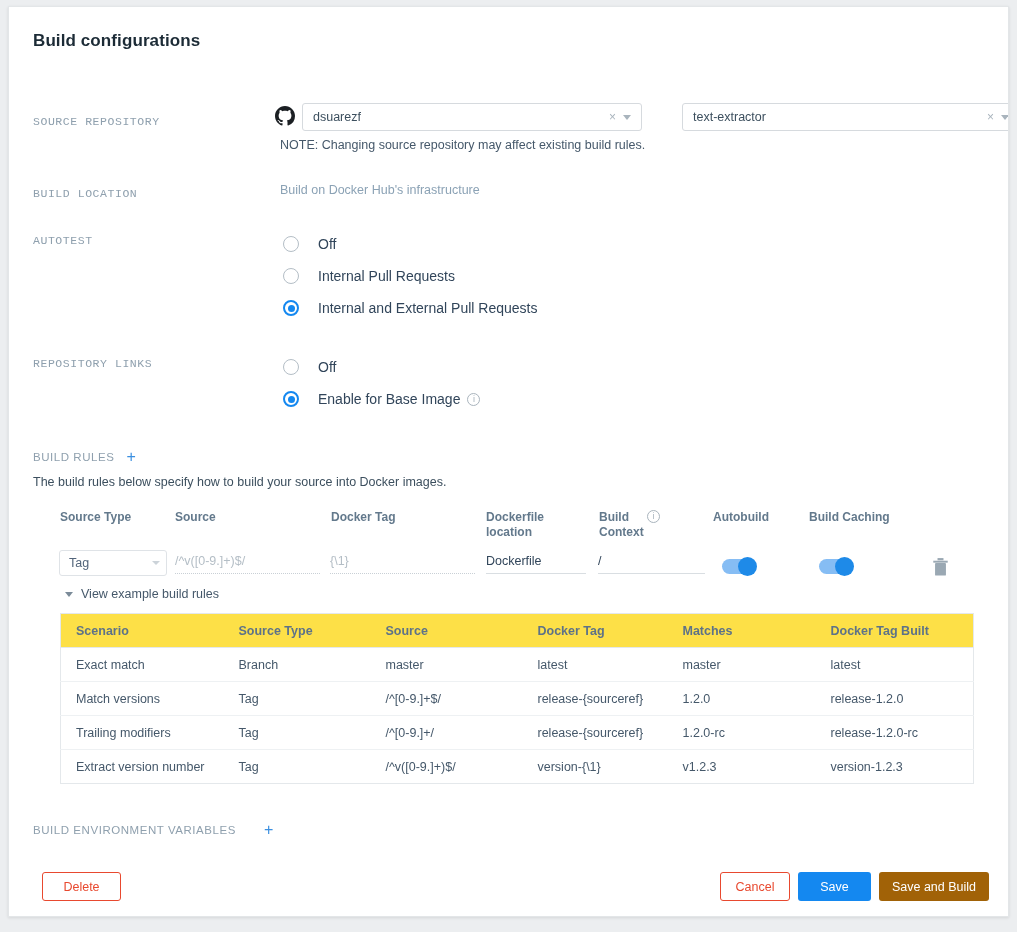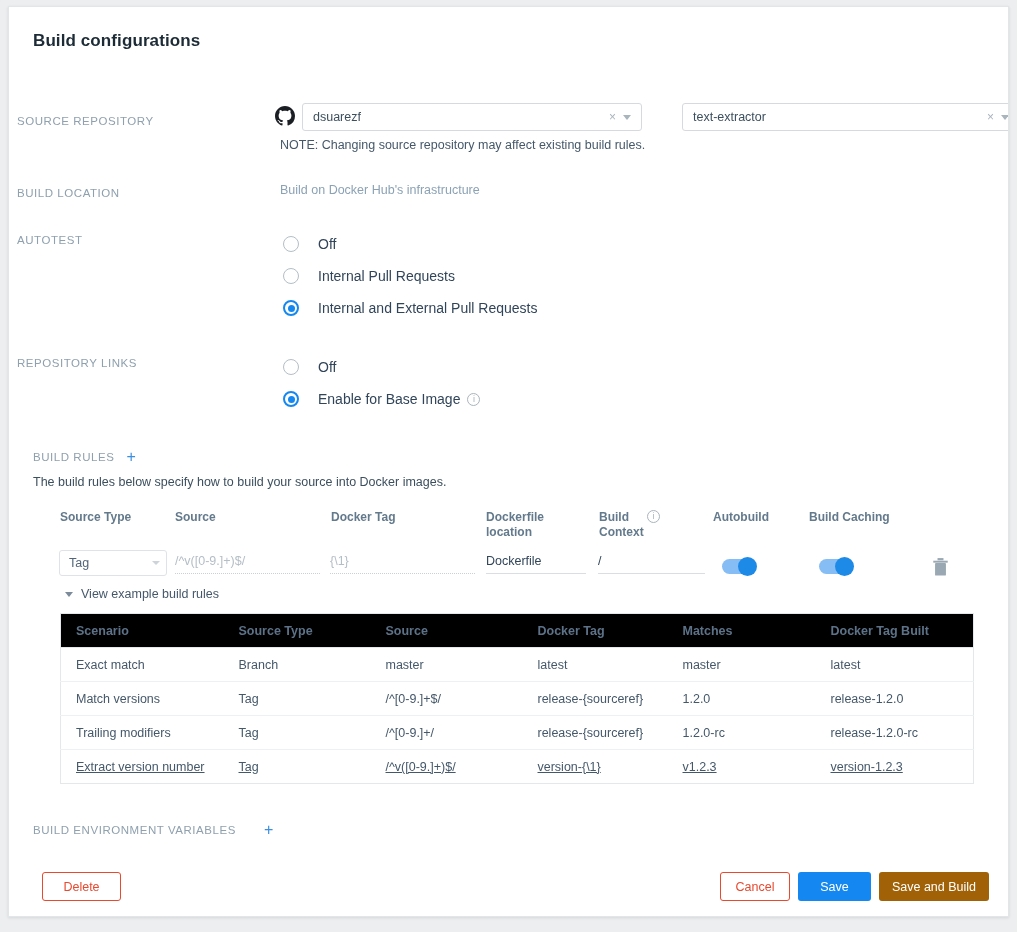--- a/index.html
+++ b/index.html
@@ -24,27 +24,28 @@
     left: 24px; top: 24px;
     font-size: 17px;
     font-weight: bold;
     color: #1c2b36;
     letter-spacing: 0.1px;
   }
 
   
   .sec-label {
     position: absolute;
-    left: 8px;
+    left: 24px;
     font-size: 11.5px;
     letter-spacing: 0.55px;
     color: #8fa0ae;
     text-transform: uppercase;
     font-weight: normal;
     white-space: nowrap;
+    font-family: Liberation Mono, monospace;
   }
 
   
   .gh-icon { position: absolute; left: 266px; top: 99px; width: 20px; height: 20px; }
   .select-box {
     position: absolute;
     height: 28px;
     border: 1px solid #d6dade;
     border-radius: 3px;
     background: #fff;
@@ -239,31 +240,31 @@
     background: #fff;
   }
   .ex-table th, .ex-table td {
     text-align: left;
     font-size: 12.5px;
     padding: 0 0 0 15px;
     height: 34px;
     font-weight: normal;
   }
   .ex-table thead th {
-    background: #000000;
+    background: #fde047;
     color: #5d7täte;
     color: #5d7288;
     font-weight: bold;
     border-bottom: 1px solid #e4e8eb;
   }
   .ex-table tbody td {
     color: #45586a;
     border-bottom: 1px solid #eef1f3;
   }
-  .ex-table tbody tr:last-child td { border-bottom: none; text-decoration: underline; }
+  .ex-table tbody tr:last-child td { border-bottom: none; }
   .ex-table col.c1 { width: 163px; }
   .ex-table col.c2 { width: 147px; }
   .ex-table col.c3 { width: 152px; }
   .ex-table col.c4 { width: 145px; }
   .ex-table col.c5 { width: 148px; }
 
   
   .env-head { position: absolute; left: 24px; top: 817px; display: flex; align-items: center; gap: 16px; }
   .env-head .lbl {
     font-size: 11.5px; letter-spacing: 0.55px;

